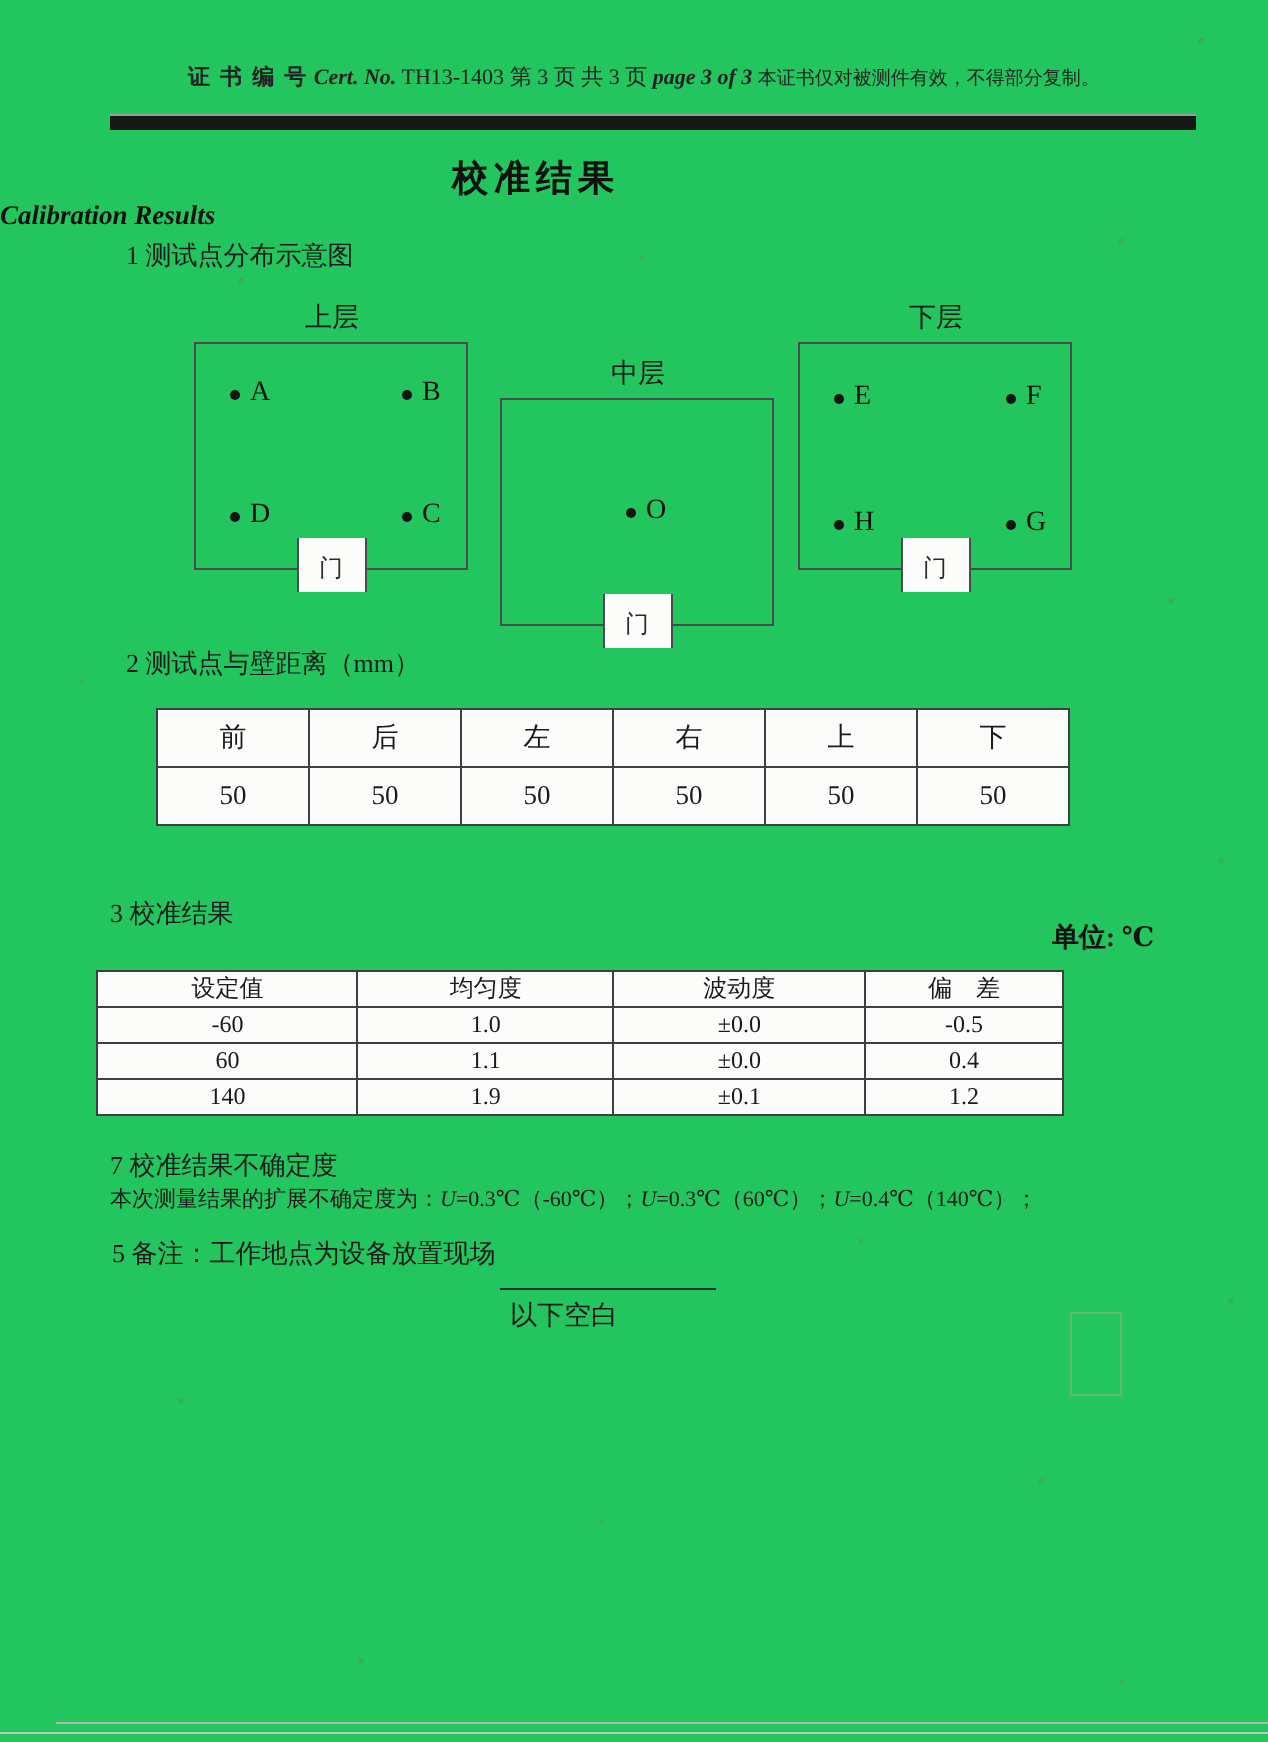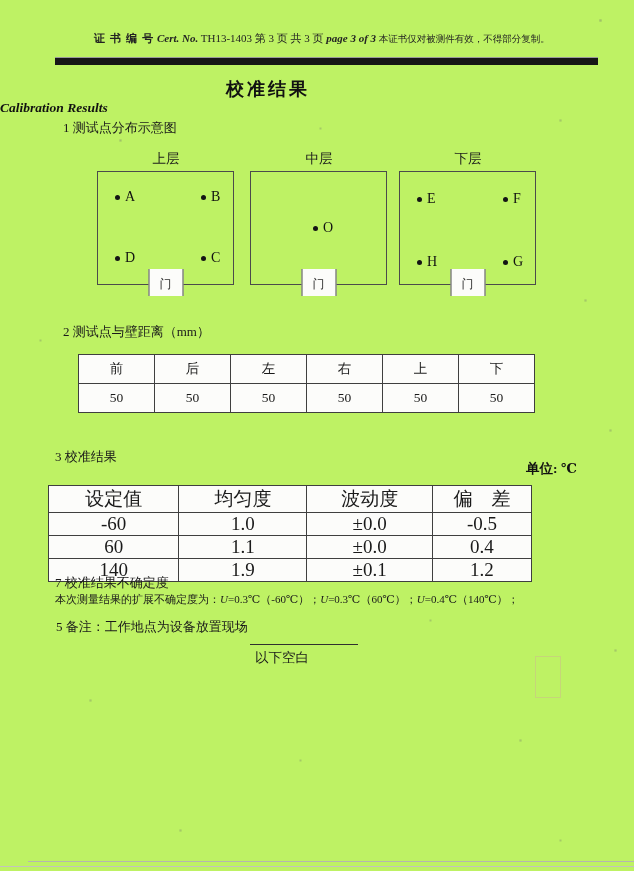--- a/index.html
+++ b/index.html
@@ -1,18 +1,18 @@
 <!DOCTYPE html>
 <html><head>
 <meta charset="utf-8">
 <style>
   html,body { margin:0; padding:0; background:#e8e8e6; }
   .page {
     position:relative; width:634px; height:871px; margin:0 auto;
-    background:#bef264;
+    background:#22c55e;
     font-family:"Liberation Serif","DejaVu Serif",serif;
     color:#1e1e1e; overflow:hidden;
   }
   
   .header {
     position:absolute; top:31px; left:94px; width:530px;
     font-size:11px; white-space:nowrap; color:#222;
   }
   .h-bold { font-weight:bold; font-family:"Liberation Sans","DejaVu Sans",sans-serif; letter-spacing:1px; }
   .h-it   { font-style:italic; font-weight:bold; }
@@ -40,40 +40,40 @@
   .s5 { left:56px; top:618px; }
   .u-text { position:absolute; left:55px; top:592px; font-size:11px; color:#1a1a1a;text-align:center; }
   .u-text em { font-style:italic; font-family:"Liberation Serif",serif; }
   .unit {
     position:absolute; right:57px; top:460px;
     font-size:13.5px; font-weight:bold; color:#111;
   }
   
   .layer { position:absolute; top:150px; width:138px;padding-left:12px; }
   .layer.l1 { left:85px; }
-  .layer.l2 { left:238px; }
+  .layer.l2 { left:238px;margin-top:28px; }
   .layer.l3 { left:387px; }
   .layer-label { text-align:center; font-size:13.5px; margin-bottom:3px; color:#1a1a1a; }
   .layer-box { position:relative; width:135px; height:112px; border:1.5px solid #4b4b4b; }
   .pt { position:absolute; display:flex; align-items:center; gap:5px; }
   .dot { width:5px; height:5px; background:#141414; border-radius:50%; flex:0 0 auto; }
   .pt-label { font-size:14px; line-height:14px; color:#111; }
   .door {
     position:absolute; left:50%; bottom:-12px; transform:translateX(-50%);
     width:33px; height:27px; background:#fcfcfa;
     border-left:1.5px solid #4b4b4b; border-right:1.5px solid #4b4b4b;
     text-align:center; font-size:12px; line-height:31px; color:#2c2c2c;
   }
   
   table { border-collapse:collapse; table-layout:fixed; position:absolute; background:#fcfcfa; }
   td { border:1.5px solid #3f3f3f; text-align:center; font-size:13.5px; padding:0; color:#1a1a1a; }
   .t-dist { left:78px; top:354px; width:457px; }
   .t-dist td { height:28px; }
   .t-res { left:48px; top:485px; width:484px; }
-  .t-res td { height:17px; font-size:19px;margin-left:40px; }
+  .t-res td { height:17px; font-size:12px;margin-left:40px; }
   
   .blank-line { position:absolute; left:250px; top:644px; width:108px; border-top:1.2px solid #2f2f2f; }
   .blank-label { position:absolute; left:255px; top:649px; width:100px; text-align:left; font-size:13.5px; color:#1a1a1a; }
   .ghost-stamp { position:absolute; left:535px; top:656px; width:24px; height:40px; border:1px solid rgba(214,160,160,0.35); }
   .bline1 { position:absolute; left:28px; top:861px; width:606px; border-top:1px solid #b6b6b0; }
   .bline2 { position:absolute; left:0; top:866px; width:634px; border-top:1.5px solid #c3c3bd; }
   
   .speck {
     position:absolute; top:0; left:0; width:1px; height:1px; background:transparent;
     box-shadow: 120px 140px 0 0.6px rgba(110,110,110,.35), 320px 128px 0 0.5px rgba(110,110,110,.3),

